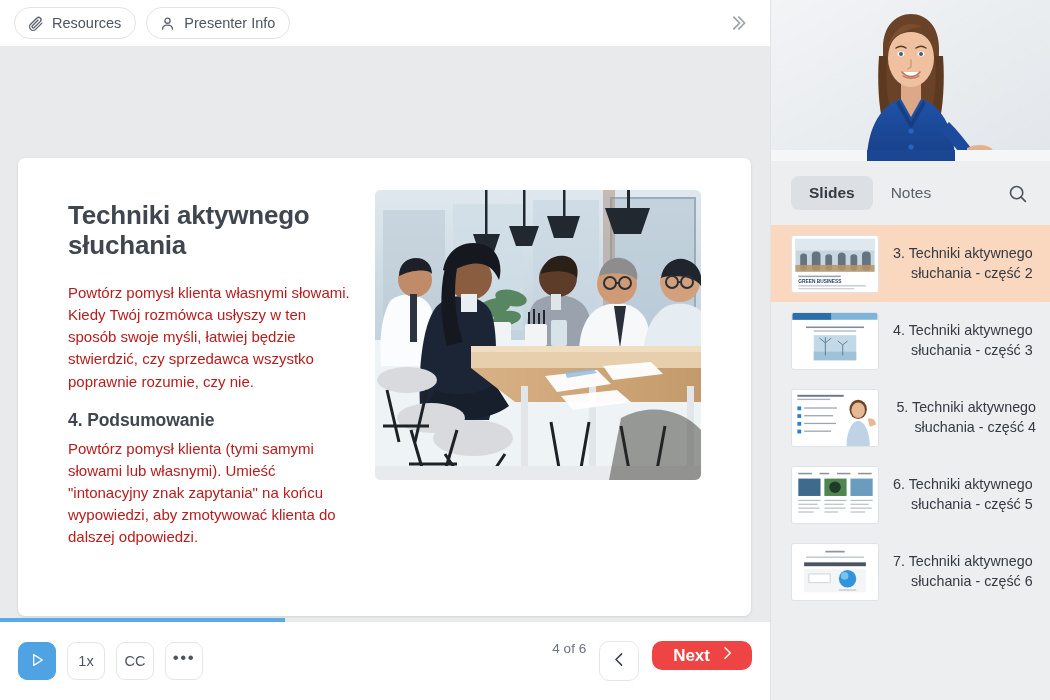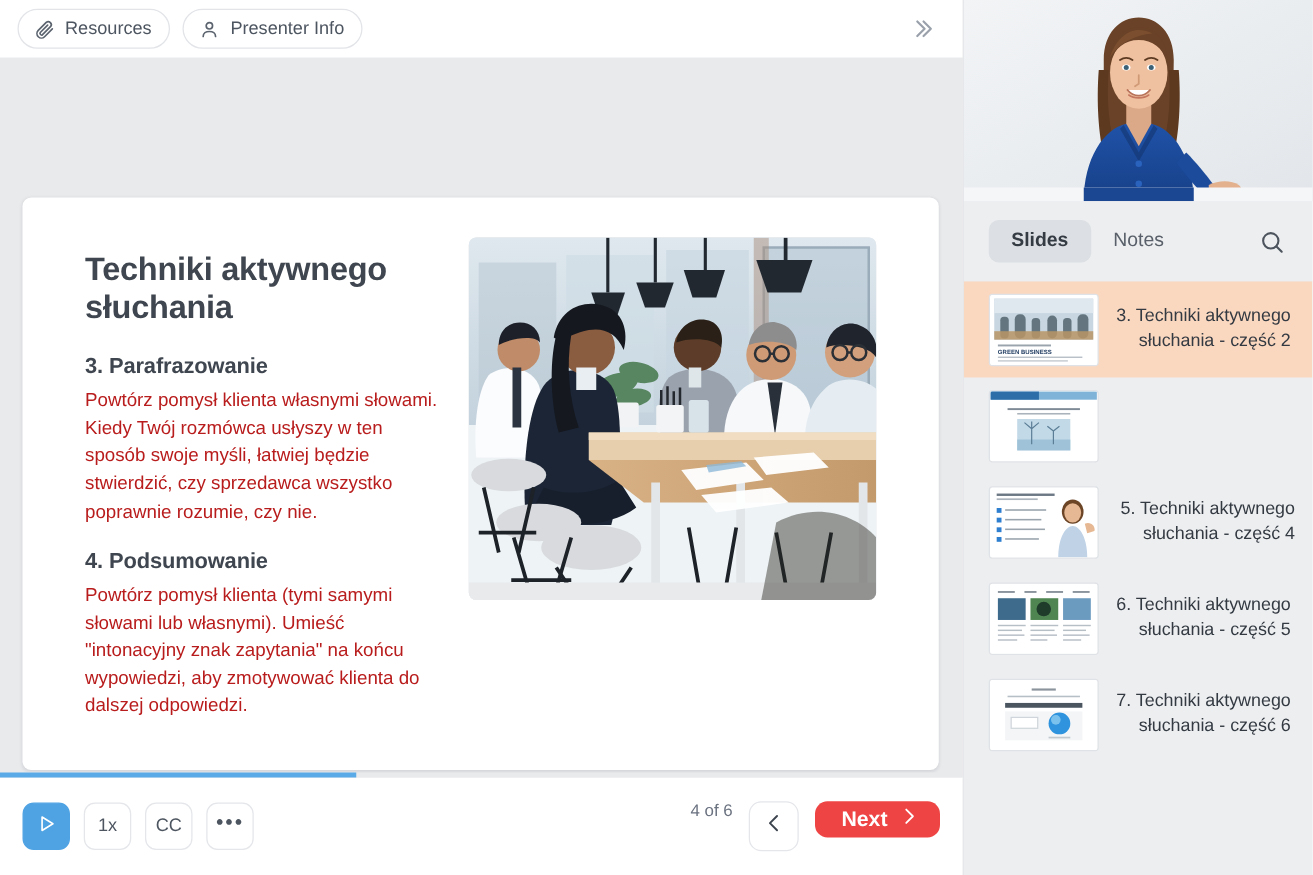--- a/index.html
+++ b/index.html
@@ -250,21 +250,20 @@
         </svg>
       </div>
     </div>
 
     <div class="stage">
       <div class="slide-card">
         <div class="slide-inner">
           <div class="slide-text">
             <div class="slide-title">Techniki aktywnego słuchania</div>
 
-            <div class="slide-h">3. Parafrazowanie</div>
             <div class="slide-p">Powtórz pomysł klienta własnymi słowami. Kiedy Twój rozmówca usłyszy w ten sposób swoje myśli, łatwiej będzie stwierdzić, czy sprzedawca wszystko poprawnie rozumie, czy nie.</div>
 
             <div class="slide-h">4. Podsumowanie</div>
             <div class="slide-p">Powtórz pomysł klienta (tymi samymi słowami lub własnymi). Umieść "intonacyjny znak zapytania" na końcu wypowiedzi, aby zmotywować klienta do dalszej odpowiedzi.</div>
           </div>
 
           <div class="slide-photo">
             <svg viewBox="0 0 326 290" preserveAspectRatio="xMidYMid slice">
               <defs>
                 <linearGradient id="win" x1="0" y1="0" x2="0" y2="1">
@@ -539,20 +538,24 @@
             <rect x="0" y="0" width="40" height="7" fill="#2e6ea8"></rect>
             <rect x="14" y="14" width="60" height="1.6" fill="#7e8b96"></rect>
             <rect x="22" y="18" width="44" height="1.3" fill="#aab3bb"></rect>
             <rect x="22" y="23" width="44" height="26" fill="#c2d9e8"></rect>
             <rect x="22" y="40" width="44" height="9" fill="#9fc2d8"></rect>
             <g stroke="#5b7e96" stroke-width="1" fill="none">
               <path d="M34 44v-13M34 31l-6-5M34 31l6-5M34 31v-6"></path>
               <path d="M52 44v-11M52 33l-5-4M52 33l5-4"></path>
             </g>
           </svg>
+        </div>
+        <div class="slide-label">
+          <div>4. Techniki aktywnego</div>
+          <div>słuchania - część 3</div>
         </div>
       </div>
 
       <div class="slide-row ralign">
         <div class="thumb">
           <svg viewBox="0 0 88 58">
             <rect width="88" height="58" fill="#ffffff"></rect>
             <rect x="5" y="5" width="48" height="2" fill="#6c7884"></rect>
             <rect x="5" y="9" width="34" height="1.4" fill="#aab3bb"></rect>
             <g>

